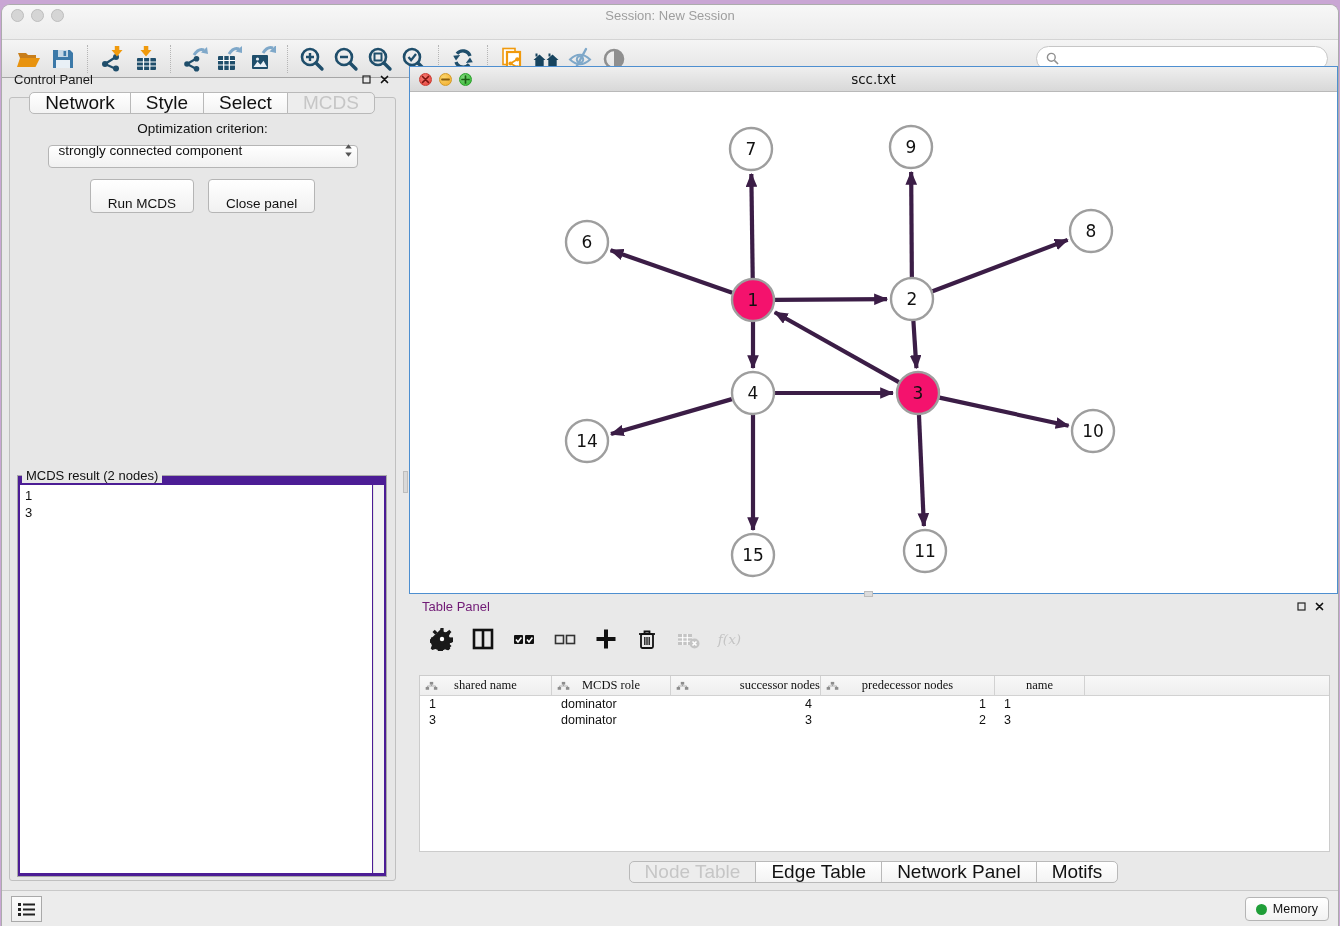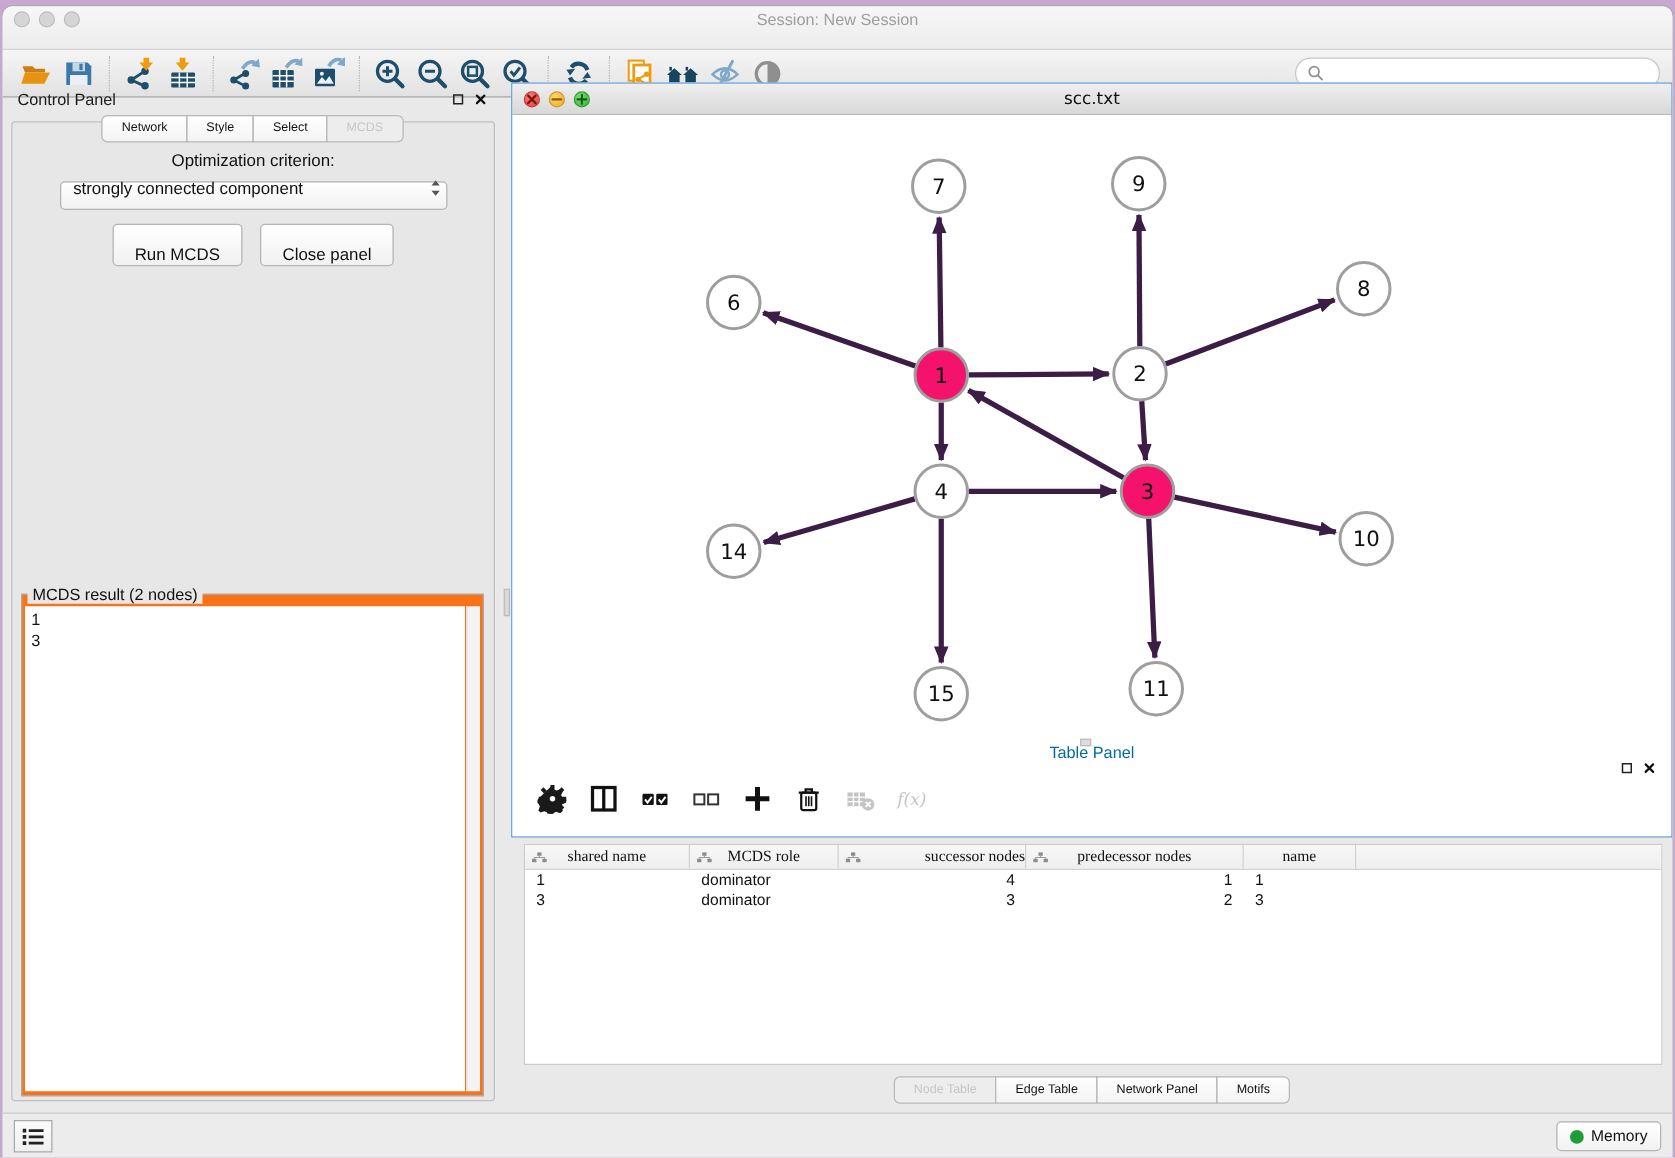--- a/index.html
+++ b/index.html
@@ -29,63 +29,63 @@
 
   .main { position:absolute; top:61px; bottom:36px; left:0; right:0; }
 
   
   .control-panel { position:absolute; left:0; top:0; width:400px; bottom:0; }
   .cp-header { height:26px; display:flex; align-items:center; padding:0 12px; font-size:13px; color:#1A1A1A; }
   .panel-win-btns { margin-left:auto; display:flex; gap:7px; align-items:center; }
   .panel-win-btns svg { width:11px; height:11px; }
   .seg-tabs { display:flex; justify-content:center; position:relative; z-index:2; height:22px; }
   .seg-tab { background:linear-gradient(#FFFFFF,#F3F3F3); border:1px solid #B9B9B9; margin-left:-1px;
-             padding:0 15px; font-size:10px; line-height:20px; color:#111; cursor:default; }
+             padding:0 15px; font-size:19px; line-height:20px; color:#111; cursor:default; }
   .seg-tab:first-child { border-radius:5px 0 0 5px; margin-left:0; }
   .seg-tab:last-child { border-radius:0 5px 5px 0; }
   .seg-tab.active { background:#EDEDED; color:#C6C6C6; }
   .cp-content { position:absolute; left:7px; right:6px; top:31px; bottom:9px; background:#E7E7E7;
                 border:1px solid #C0C0C0; border-radius:3px; z-index:1; }
   .opt-label { text-align:center; margin-top:23px; font-size:13.5px; color:#111; }
   .criterion { width:310px; height:23px; margin:9px auto 0 auto; background:linear-gradient(#FFFFFF,#F1F1F1);
                border:1px solid #B5B5B5; border-radius:4px; display:flex; align-items:center; padding:0 4px 12px 10px;
                font-size:13.5px; color:#111; }
   .criterion .spin { margin-left:auto; display:flex; align-items:center; }
   .criterion .spin svg { width:9px; height:15px; }
   .cp-buttons { display:flex; justify-content:center; gap:14px; margin-top:11px; }
   .cp-btn { height:22px; padding:16px 17px; background:linear-gradient(#FFFFFF,#F1F1F1); border:1px solid #B5B5B5;
             border-radius:4px; font-size:13.5px; color:#111; font-family:"Liberation Sans",sans-serif; }
-  .result-box { position:absolute; left:7px; right:8px; top:377px; bottom:3px; border:1px solid #A9A9A9; background:#f97316; }
+  .result-box { position:absolute; left:7px; right:8px; top:377px; bottom:3px; border:1px solid #A9A9A9; background:#4c1d95; }
   .result-legend { position:absolute; top:-8px; left:4px; background:#E7E7E7; padding:0 4px; font-size:13px; color:#111; }
   .result-text { position:absolute; left:2px; right:14px; top:9px; bottom:3px; background:#fff; font-size:13px;
                  line-height:17px; padding:2px 5px; white-space:pre; color:#111; overflow:hidden; }
   .result-scroll { position:absolute; right:2px; top:9px; bottom:3px; width:11px; background:#F4F4F4; border-left:1px solid #E2E2E2; }
 
   
   .v-splitter { position:absolute; left:400px; width:7px; top:0; bottom:0; }
   .v-grip { position:absolute; top:405px; left:1px; width:5px; height:22px; background:#D9D9D9; border:1px solid #BDBDBD; }
   .h-grip { position:absolute; top:-3px; left:455px; width:9px; height:6px; background:#DCDCDC; border:1px solid #BDBDBD; z-index:5; }
 
   
-  .network-frame { position:absolute; left:407px; right:0; top:0; height:604px; background:#fff;
+  .network-frame { position:absolute; left:407px; right:0; top:0; height:528px; background:#fff;
                    border:1px solid #4E8FD0; }
   .nw-titlebar { position:relative; height:25px; background:linear-gradient(#EFEFEF,#D8D8D8);
                  border-bottom:1px solid #B9B9B9; text-align:center; }
   .nw-titlebar .title { line-height:25px; font-size:13.5px; color:#111; font-family:"DejaVu Sans",sans-serif; }
   .nw-lights { position:absolute; left:9px; top:6px; display:flex; gap:7px; }
   .nw-light { width:13px; height:13px; border-radius:50%; display:flex; align-items:center; justify-content:center; }
   .nw-light svg { width:9px; height:9px; }
   .nw-light.red { background:radial-gradient(circle at 35% 30%, #F47C74, #E8423A); border:1px solid #C93A30; }
   .nw-light.yellow { background:radial-gradient(circle at 35% 30%, #FBD46B, #F2AC2A); border:1px solid #D29A26; }
   .nw-light.green { background:radial-gradient(circle at 35% 30%, #7ED87A, #2FB52F); border:1px solid #2BA02B; }
   .nw-canvas { position:absolute; left:0; right:0; top:25px; bottom:0; background:#fff; overflow:hidden; }
 
   
   .table-panel { position:absolute; left:407px; right:0; top:528px; bottom:0; }
-  .tp-header { height:25px; display:flex; align-items:center; padding:0 13px; font-size:13px; color:#0369a1;flex-direction:column; }
+  .tp-header { height:25px; display:flex; align-items:center; padding:0 13px; font-size:13px; color:#701a75; }
   .tp-toolbar { display:flex; align-items:center; gap:13px; padding:6px 0 6px 19px; }
   .tp-icon { width:28px; height:28px; display:flex; align-items:center; justify-content:center; }
   .tp-icon svg { width:24px; height:24px; }
   .tp-table { position:absolute; left:10px; right:8px; top:81px; bottom:38px; background:#fff; border:1px solid #CCCCCC; overflow:hidden; }
   .thead { display:flex; height:20px; background:linear-gradient(#F8F8F8,#EEEEEE); border-bottom:1px solid #D2D2D2; }
   .th { position:relative; border-right:1px solid #D2D2D2; display:flex; align-items:center; justify-content:center;
         font-size:12.5px; color:#111; flex:none;font-family:Liberation Serif, serif; }
   .th svg { position:absolute; left:5px; width:13px; height:10px; }
   .trow { display:flex; height:16px; }
   .td { flex:none; font-size:12.5px; color:#111; line-height:16px; overflow:hidden; white-space:nowrap; }

